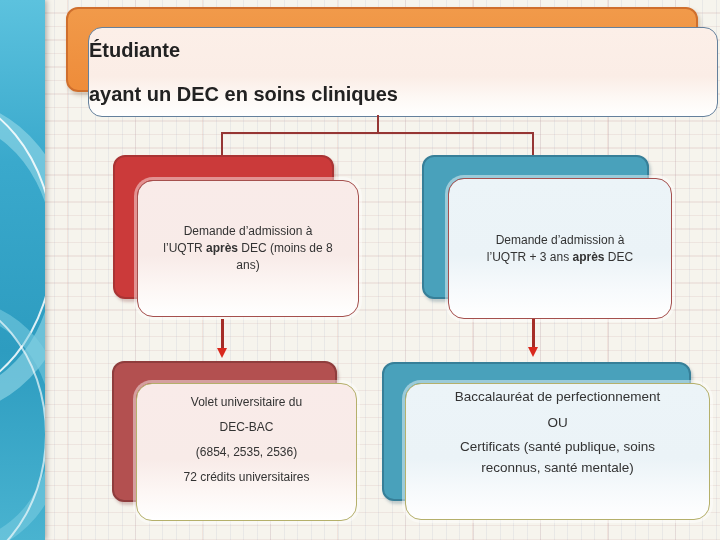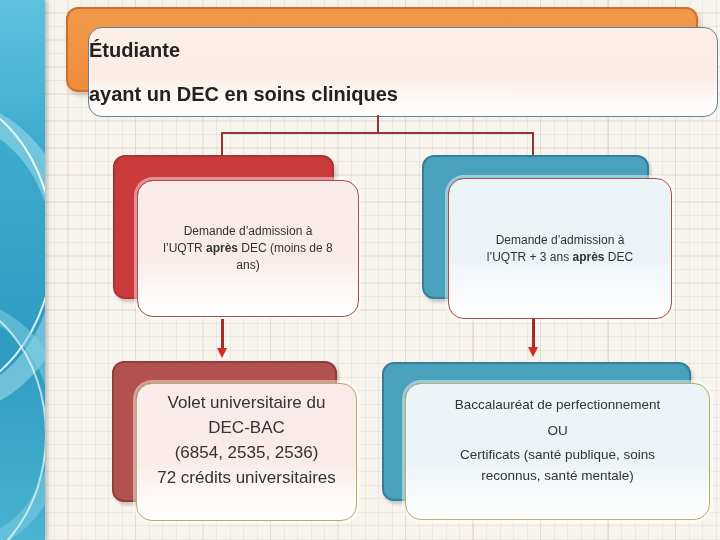--- a/index.html
+++ b/index.html
@@ -50,24 +50,24 @@
   
   .front{position:absolute;border-radius:16px;box-shadow:0 0 0 3px rgba(255,255,255,0.45);
     color:#333;text-align:center;}
   .pinkfill{background:linear-gradient(180deg,#f9ebe9 0%,#f8ebe8 55%,#fdf7f5 80%,#ffffff 100%);}
   .bluefill{background:linear-gradient(180deg,#ecf4f8 0%,#ebf3f7 55%,#f7fafc 80%,#ffffff 100%);}
   .tl-front{left:137px;top:180px;width:220px;height:135px;border:1px solid #a5504e;
     display:flex;align-items:center;justify-content:center;font-size:12px;line-height:17px;}
   .tr-front{left:448px;top:178px;width:222px;height:139px;border:1px solid #a5504e;
     display:flex;align-items:center;justify-content:center;font-size:12px;line-height:17px;}
   .bl-front{left:136px;top:383px;width:221px;height:138px;border:1px solid #b5b06b;
-    font-size:17px;padding-top:6px;box-sizing:border-box;}
+    font-size:12px;padding-top:6px;box-sizing:border-box;}
   .bl-front div{line-height:25px;}
   .br-front{left:405px;top:383px;width:305px;height:137px;border:1px solid #b5b06b;
-    font-size:13.5px;padding-top:8px;box-sizing:border-box;}
+    font-size:13.5px;padding-top:0;box-sizing:border-box;}
   .br-front .row{line-height:26px;}
   .br-front .cert{line-height:21px;}
   .gap-left{margin-left:24px;}
   b{font-weight:700;}
 
   
   .arrow{position:absolute;width:3px;background:#a52d26;}
   .arrow::after{content:"";position:absolute;bottom:-9px;left:-4px;width:0;height:0;
     border-left:5.5px solid transparent;border-right:5.5px solid transparent;
     border-top:10px solid #d9291d;}

